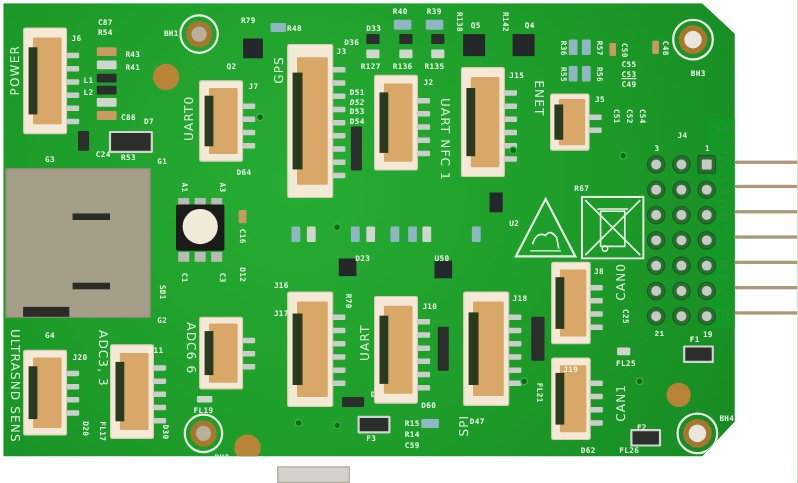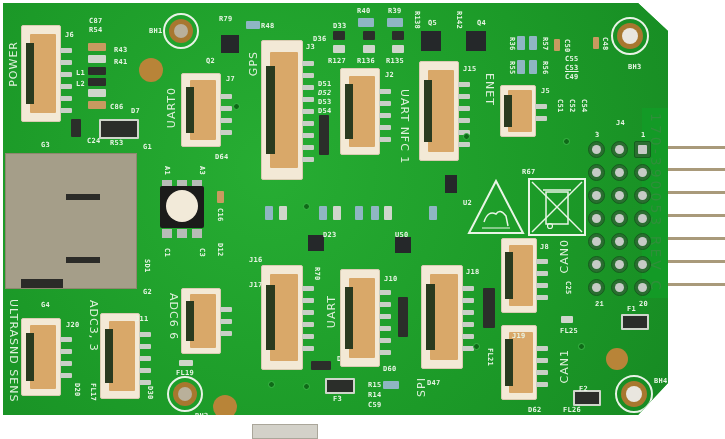--- a/index.html
+++ b/index.html
@@ -243,21 +243,21 @@
       <div class="pad" style="left:608px;top:230px"></div>
       <div class="pad" style="left:631px;top:230px"></div>
     <div class="pad" style="left:585px;top:253px"></div>
       <div class="pad" style="left:608px;top:253px"></div>
       <div class="pad" style="left:631px;top:253px"></div>
     <div class="pad" style="left:585px;top:276px"></div>
       <div class="pad" style="left:608px;top:276px"></div>
       <div class="pad" style="left:631px;top:276px"></div>
   </div>
   <div class="silk" style="left:592px;top:297px;font-family:Liberation Mono, monospace;">21</div>
-  <div class="silk" style="left:636px;top:297px;">20</div>
+  <div class="silk" style="left:636px;top:297px;">19</div>
 
   <svg style="position:absolute;left:463px;top:175px;" width="60" height="58" viewBox="0 0 60 58">
     <polygon points="30,3 57,55 3,55" fill="none" stroke="#e9f5e6" stroke-width="2"></polygon>
     <path d="M18 44 Q22 32 30 36 Q34 30 40 38 L42 48" fill="none" stroke="#e9f5e6" stroke-width="1.5"></path>
     <path d="M16 50 L44 50" stroke="#e9f5e6" stroke-width="1.2"></path>
   </svg>
   <svg style="position:absolute;left:525px;top:175px;" width="58" height="58" viewBox="0 0 58 58">
     <rect x="1" y="1" width="56" height="56" fill="none" stroke="#e9f5e6" stroke-width="2"></rect>
     <rect x="18" y="14" width="22" height="32" fill="none" stroke="#e9f5e6" stroke-width="1.5"></rect>
     <line x1="15" y1="12" x2="43" y2="12" stroke="#e9f5e6" stroke-width="1.5"></line>

